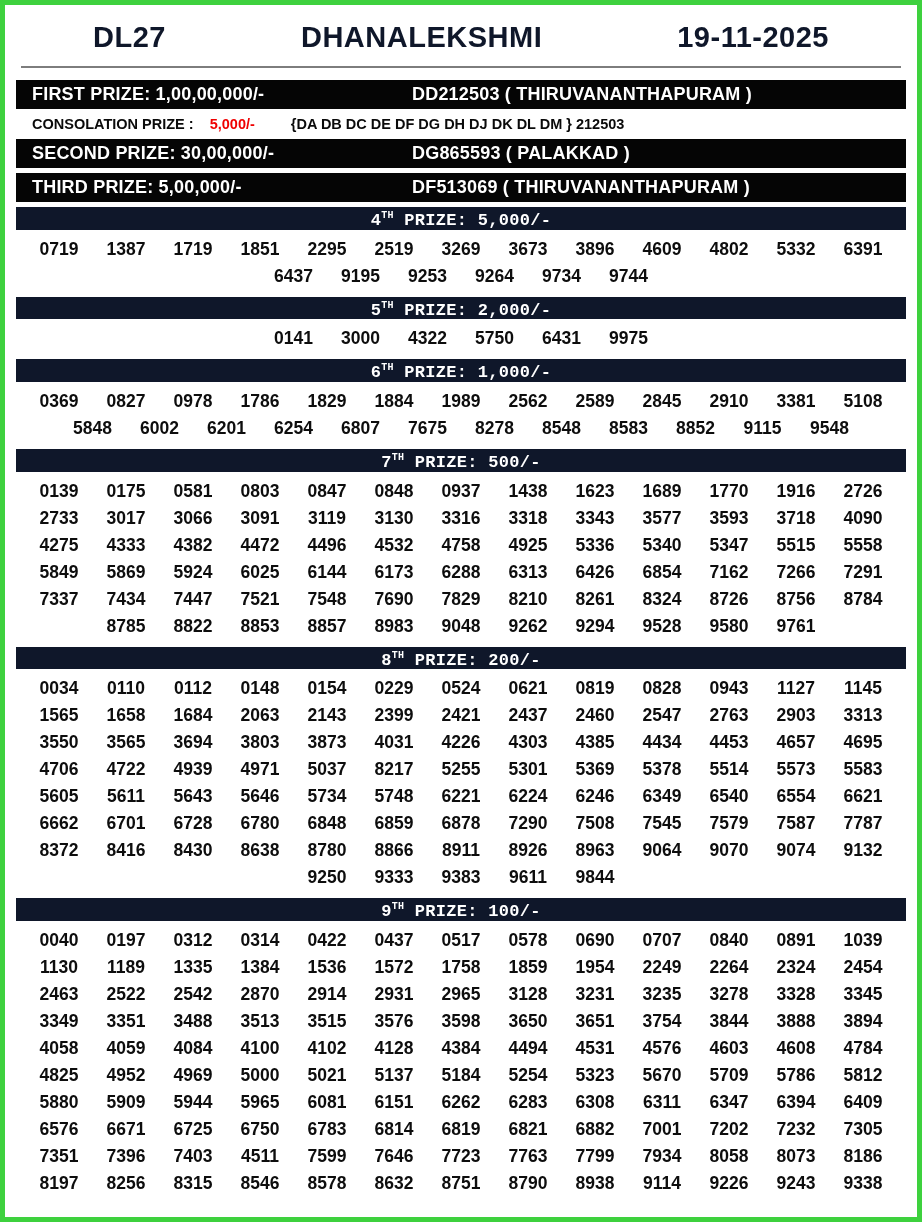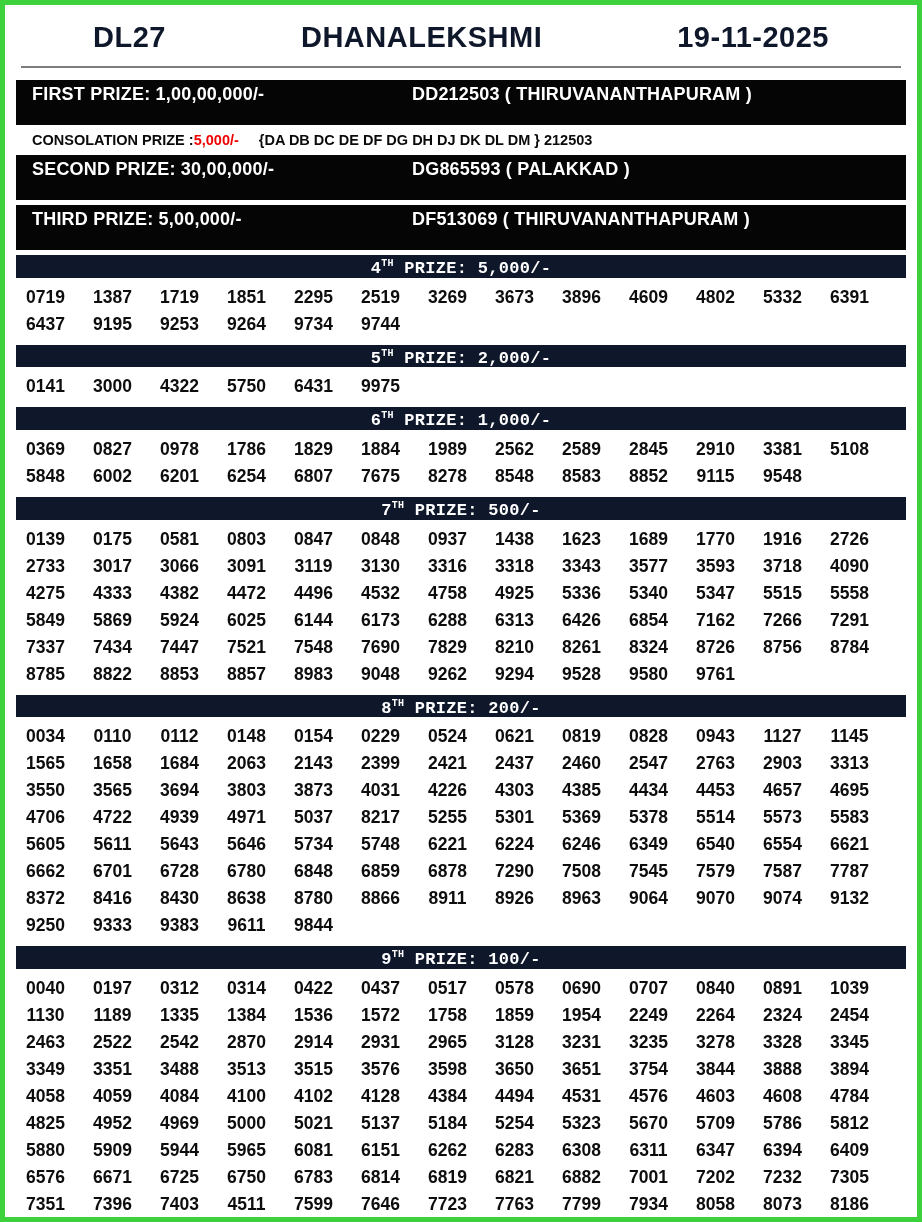--- a/index.html
+++ b/index.html
@@ -12,38 +12,38 @@
   .titlebar {
     display:flex; justify-content:space-between; align-items:center;
     padding:16px 88px 4px 88px;
   }
   .titlebar .t {
     font-size:29px; font-weight:700; color:#0f172a; letter-spacing:.5px; white-space:nowrap;
   }
   .rule { border-top:2px solid #7d7d7d; margin:8px 16px 0 16px; }
   .topwrap { margin-top:12px; }
   .bar {
-    background:#050505; color:#fff; margin:5px 11px; padding:4px 10px 20px 16px;
+    background:#050505; color:#fff; margin:5px 11px; padding:4px 10px 4px 16px;
     font-weight:700; font-size:18px; display:flex; align-items:center; white-space:nowrap;
     letter-spacing:.2px;
   }
   .bar .label { width:380px; flex:0 0 auto; }
   .bar .winner { flex:1; }
   .consolation {
     margin:3px 11px; padding:2px 10px 2px 16px; color:#0a0a0a;
-    font-weight:700; font-size:14.5px; display:flex; align-items:center; gap:0; white-space:nowrap;
+    font-weight:700; font-size:14.5px; display:flex; align-items:center; gap:16px; white-space:nowrap;
   }
   .consolation .amount { color:#ef0000; margin-right:20px; }
   .sec-bar {
     background:#0f172a; color:#fff; text-align:center; margin:5px 11px;
     padding:3px 0 0 0; font-weight:700; font-size:17px; letter-spacing:.3px;font-family:Liberation Mono, monospace;
   }
   .sec-bar sup { font-size:10px; }
   .nums {
-    display:flex; flex-wrap:wrap; justify-content:flex-start;
+    display:flex; flex-wrap:wrap; justify-content:center;
     column-gap:6px; padding:1px 10px 2px 10px;
   }
   .num {
     width:61px; text-align:center; line-height:27px;
     font-size:17.5px; font-weight:700; color:#0d0d0d;
   }
 </style>
 </head>
 <body>
 

